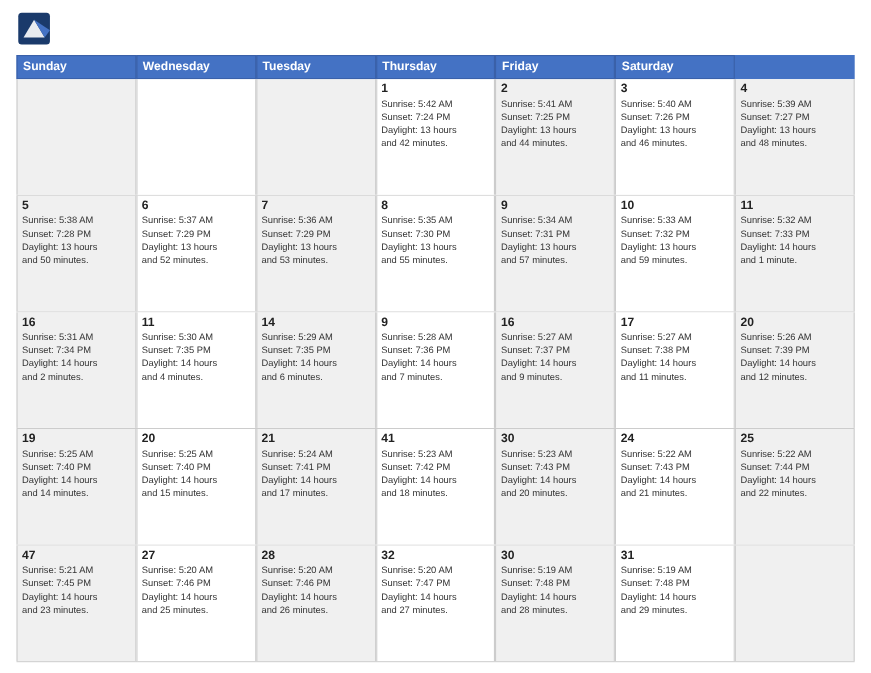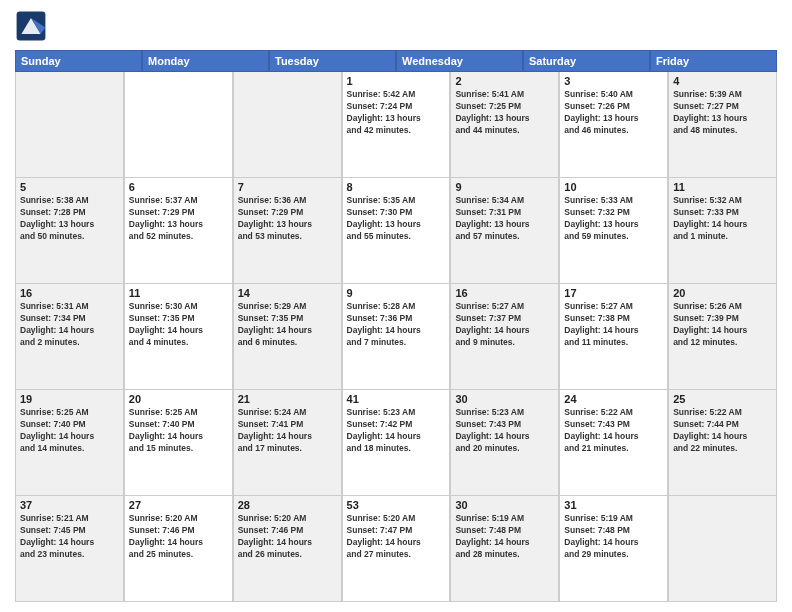--- a/index.html
+++ b/index.html
@@ -52,21 +52,21 @@
       font-size: 14px;
       color: #444;
     }
     .calendar {
       flex: 1;
       display: flex;
       flex-direction: column;
     }
     .cal-header-row {
       display: grid;
-      grid-template-columns: repeat(6, 1fr);
+      grid-template-columns: repeat(7, 1fr);
       background: #4472C4;
     }
     .cal-header-cell {
       color: #fff;
       font-size: 11px;
       font-weight: bold;
       padding: 4px 5px;
       border: 1px solid #3a60a8;
       text-align: left;
     }
@@ -98,21 +98,20 @@
       font-size: 11px;
       font-weight: bold;
       color: #222;
       display: block;
       margin-bottom: 2px;
     }
     .day-info {
       font-size: 8.5px;
       color: #333;
       line-height: 1.4;
-      font-weight: bold;
     }
     .empty-cell {
       background: #fff;
     }
     
     .cal-week .col-0 { background: #f0f0f0; }
     .cal-week .col-1 { background: #fff; }
     .cal-week .col-2 { background: #f0f0f0; }
     .cal-week .col-3 { background: #fff; }
     .cal-week .col-4 { background: #f0f0f0; }
@@ -137,25 +136,25 @@
     </div>
     <div class="title-block">
       <div class="main-title"></div>
       <div class="subtitle"></div>
     </div>
   </div>
 
   <div class="calendar">
     <div class="cal-header-row">
     <div class="cal-header-cell">Sunday</div>
-        <div class="cal-header-cell">Monday</div>
+        <div class="cal-header-cell">Wednesday</div>
         <div class="cal-header-cell">Tuesday</div>
-        <div class="cal-header-cell">Wednesday</div>
+        <div class="cal-header-cell">Thursday</div>
+        <div class="cal-header-cell">Friday</div>
         <div class="cal-header-cell">Saturday</div>
-        <div class="cal-header-cell">Friday</div>
       </div>
     <div class="cal-body">
     <div class="cal-week">
           <div class="cal-cell col-0 empty-cell"></div>
           <div class="cal-cell col-1 empty-cell"></div>
           <div class="cal-cell col-2 empty-cell"></div>
           <div class="cal-cell col-3">
             <span class="day-num">1</span>
             <div class="day-info">Sunrise: 5:42 AM<br>Sunset: 7:24 PM<br>Daylight: 13 hours<br>and 42 minutes.</div>
           </div>
@@ -257,33 +256,33 @@
             <span class="day-num">24</span>
             <div class="day-info">Sunrise: 5:22 AM<br>Sunset: 7:43 PM<br>Daylight: 14 hours<br>and 21 minutes.</div>
           </div>
           <div class="cal-cell col-6">
             <span class="day-num">25</span>
             <div class="day-info">Sunrise: 5:22 AM<br>Sunset: 7:44 PM<br>Daylight: 14 hours<br>and 22 minutes.</div>
           </div>
         </div>
         <div class="cal-week">
           <div class="cal-cell col-0">
-            <span class="day-num">37</span>
+            <span class="day-num">47</span>
             <div class="day-info">Sunrise: 5:21 AM<br>Sunset: 7:45 PM<br>Daylight: 14 hours<br>and 23 minutes.</div>
           </div>
           <div class="cal-cell col-1">
             <span class="day-num">27</span>
             <div class="day-info">Sunrise: 5:20 AM<br>Sunset: 7:46 PM<br>Daylight: 14 hours<br>and 25 minutes.</div>
           </div>
           <div class="cal-cell col-2">
             <span class="day-num">28</span>
             <div class="day-info">Sunrise: 5:20 AM<br>Sunset: 7:46 PM<br>Daylight: 14 hours<br>and 26 minutes.</div>
           </div>
           <div class="cal-cell col-3">
-            <span class="day-num">53</span>
+            <span class="day-num">32</span>
             <div class="day-info">Sunrise: 5:20 AM<br>Sunset: 7:47 PM<br>Daylight: 14 hours<br>and 27 minutes.</div>
           </div>
           <div class="cal-cell col-4">
             <span class="day-num">30</span>
             <div class="day-info">Sunrise: 5:19 AM<br>Sunset: 7:48 PM<br>Daylight: 14 hours<br>and 28 minutes.</div>
           </div>
           <div class="cal-cell col-5">
             <span class="day-num">31</span>
             <div class="day-info">Sunrise: 5:19 AM<br>Sunset: 7:48 PM<br>Daylight: 14 hours<br>and 29 minutes.</div>
           </div>

